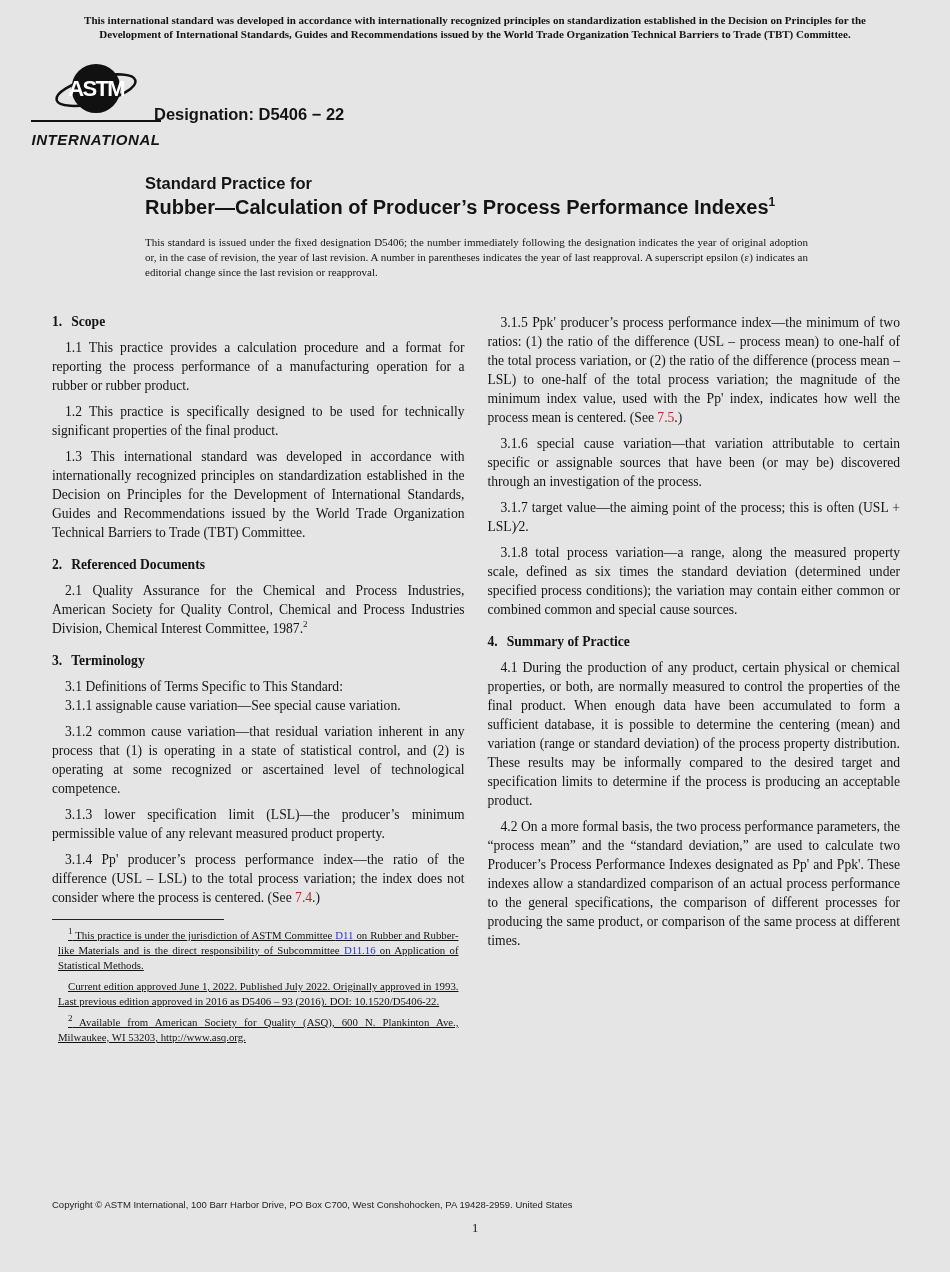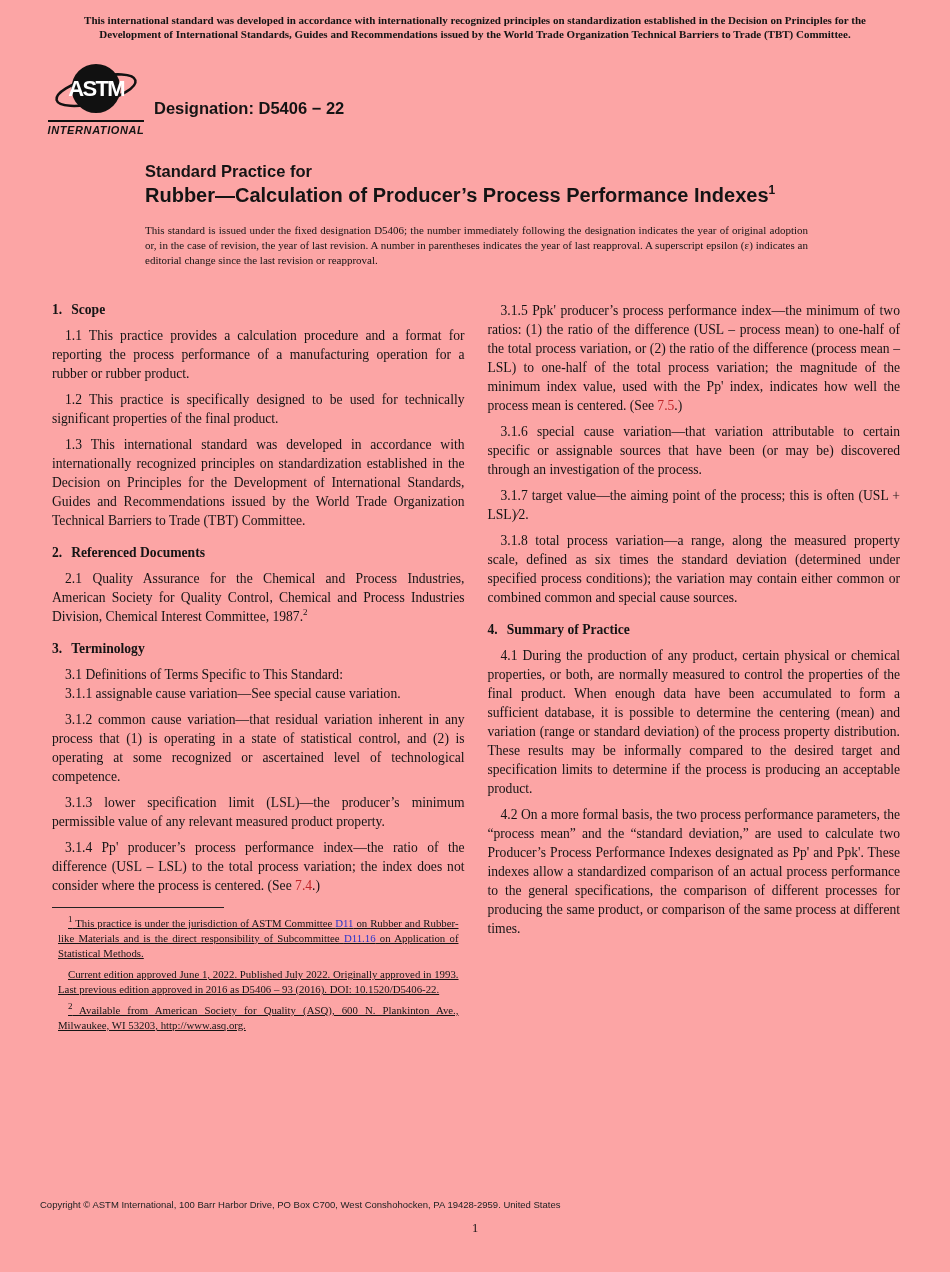--- a/index.html
+++ b/index.html
@@ -2,33 +2,33 @@
 <html style="--text: #141414; --link-red: #c02428; --link-blue: #2433cc;"><head>
 <meta charset="utf-8">
 <style>
   :root{
     --text:#141414;
     --link-red:#c02428;
     --link-blue:#2433cc;
   }
   html,body{margin:0;padding:0;background:#ffffff;}
   .page{
-    width:950px;height:1272px;position:relative;background:#fca5a5;
+    width:950px;height:1272px;position:relative;background:#e5e5e5;
     color:var(--text);font-family:"Liberation Serif",serif;overflow:hidden;
   }
   .top-notice{
     margin:13px 55px 0 55px;text-align:center;font-weight:bold;
     font-size:11px;line-height:14px;
   }
   .masthead{display:flex;align-items:center;margin:17px 0 0 48px;}
   .logo{width:96px;display:flex;flex-direction:column;align-items:center;}
   .logo svg{display:block;}
   .logo-sub{
     font-family:"Liberation Sans",sans-serif;font-weight:bold;font-style:italic;
-    font-size:11px;letter-spacing:0.6px;border-top:2px solid #111;padding-top:2px;margin-top:-4px;
+    font-size:15px;letter-spacing:0.6px;border-top:2px solid #111;padding-top:9px;margin-top:-4px;
   }
   .designation{
     margin:22px 0 0 10px;font-family:"Liberation Sans",sans-serif;
     font-weight:bold;font-size:16.5px;
   }
   .title-block{margin:24px 150px 0 145px;font-family:"Liberation Sans",sans-serif;font-weight:bold;}
   .title-line1{font-size:16.5px;line-height:22px;}
   .title-main{font-size:20px;line-height:26px;width:645px;}
   .title-main sup{font-size:12px;}
   .issued-note{
@@ -50,21 +50,21 @@
   .link-red{color:var(--link-red);}
   .link-blue{color:var(--link-blue);}
   sup{font-size:9px;line-height:0;}
   .footnotes{margin-top:12px;}
   .fn-divider{width:172px;border-top:1.2px solid #222;margin:0 0 8px 0;}
   .footnotes p{
     margin:6px;text-indent:10px;text-align:justify;
     font-size:10.8px;line-height:15px;text-decoration:underline;
   }
   .copyright{
-    position:absolute;left:40px;top:1199px;
+    position:absolute;left:52px;top:1199px;
     font-family:"Liberation Sans",sans-serif;font-size:9.5px;color:#222;
   }
   .page-number{
     position:absolute;left:0;right:0;top:1221px;text-align:center;
     font-size:12.5px;
   }
 </style>
 </head>
 <body>
 

